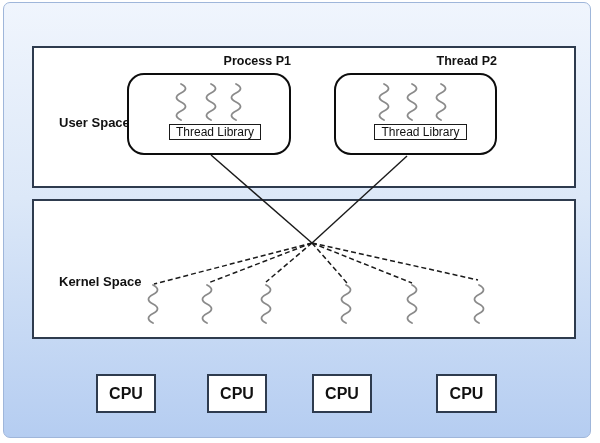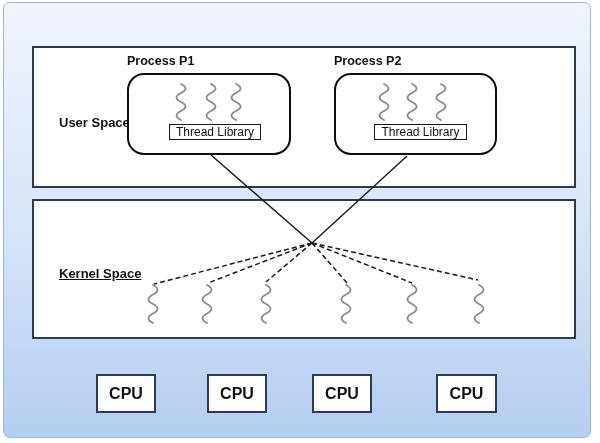--- a/index.html
+++ b/index.html
@@ -17,30 +17,30 @@
   .space{
     position:absolute;left:28px;width:544px;background:#ffffff;
     border:2px solid #2e3b4e;
   }
   .space.user{top:43px;height:142px;}
   .space.kernel{top:196px;height:140px;}
   .space-label{
     position:absolute;font-size:13px;font-weight:bold;white-space:nowrap;
   }
   .space-label.user{left:55px;top:112px;}
-  .space-label.kernel{left:55px;top:263px;text-decoration:underline;}
+  .space-label.kernel{left:55px;top:271px;}
   .proc{
     position:absolute;top:70px;height:82px;background:#ffffff;
     border:2.5px solid #0d0d0d;border-radius:17px;
   }
   .proc.p1{left:123px;width:164px;}
   .proc.p2{left:330px;width:163px;}
   .proc-label{
     position:absolute;top:51px;height:15px;line-height:15px;
-    font-size:12.5px;font-weight:bold;text-align:left;
+    font-size:12.5px;font-weight:bold;text-align:right;
   }
   .proc-label.p1{left:123px;width:164px;}
   .proc-label.p2{left:330px;width:163px;}
   .lib{
     position:absolute;top:121px;height:16px;background:#ffffff;
     border:1.5px solid #1a1a1a;font-size:12px;font-weight:normal;
     display:flex;align-items:center;justify-content:center;white-space:nowrap;
   }
   .lib.p1{left:165px;width:92px;}
   .lib.p2{left:370px;width:93px;}
@@ -67,21 +67,21 @@
 <div class="canvas">
   <div class="card">
 
     <div class="space user"></div>
     <div class="space kernel"></div>
 
     <div class="space-label user">User Space</div>
     <div class="space-label kernel">Kernel Space</div>
 
     <div class="proc-label p1">Process P1</div>
-    <div class="proc-label p2">Process P2</div>
+    <div class="proc-label p2">Thread P2</div>
     <div class="proc p1"></div>
     <div class="proc p2"></div>
 
     <div class="lib p1">Thread Library</div>
     <div class="lib p2">Thread Library</div>
 
     <div class="cpu c1">CPU</div>
     <div class="cpu c2">CPU</div>
     <div class="cpu c3">CPU</div>
     <div class="cpu c4">CPU</div>

